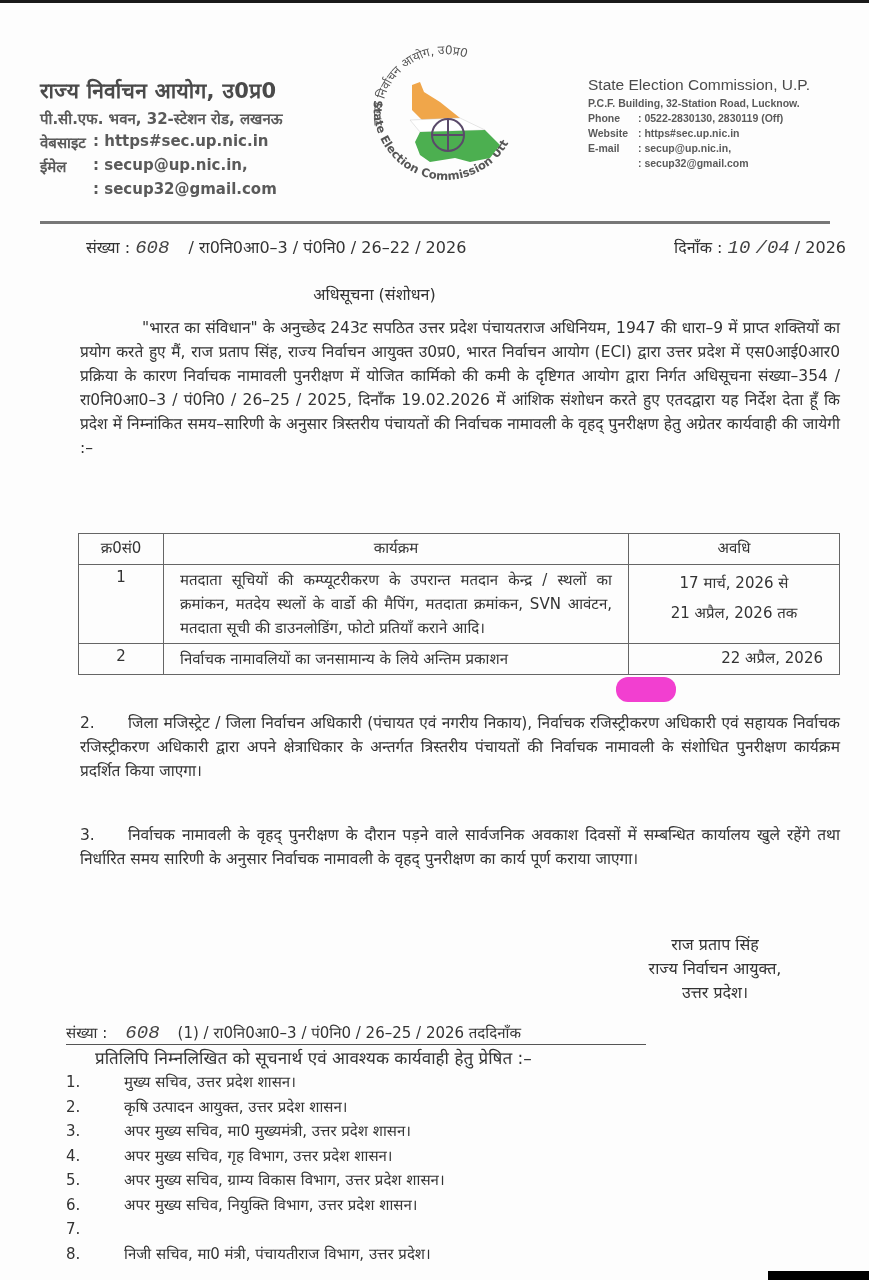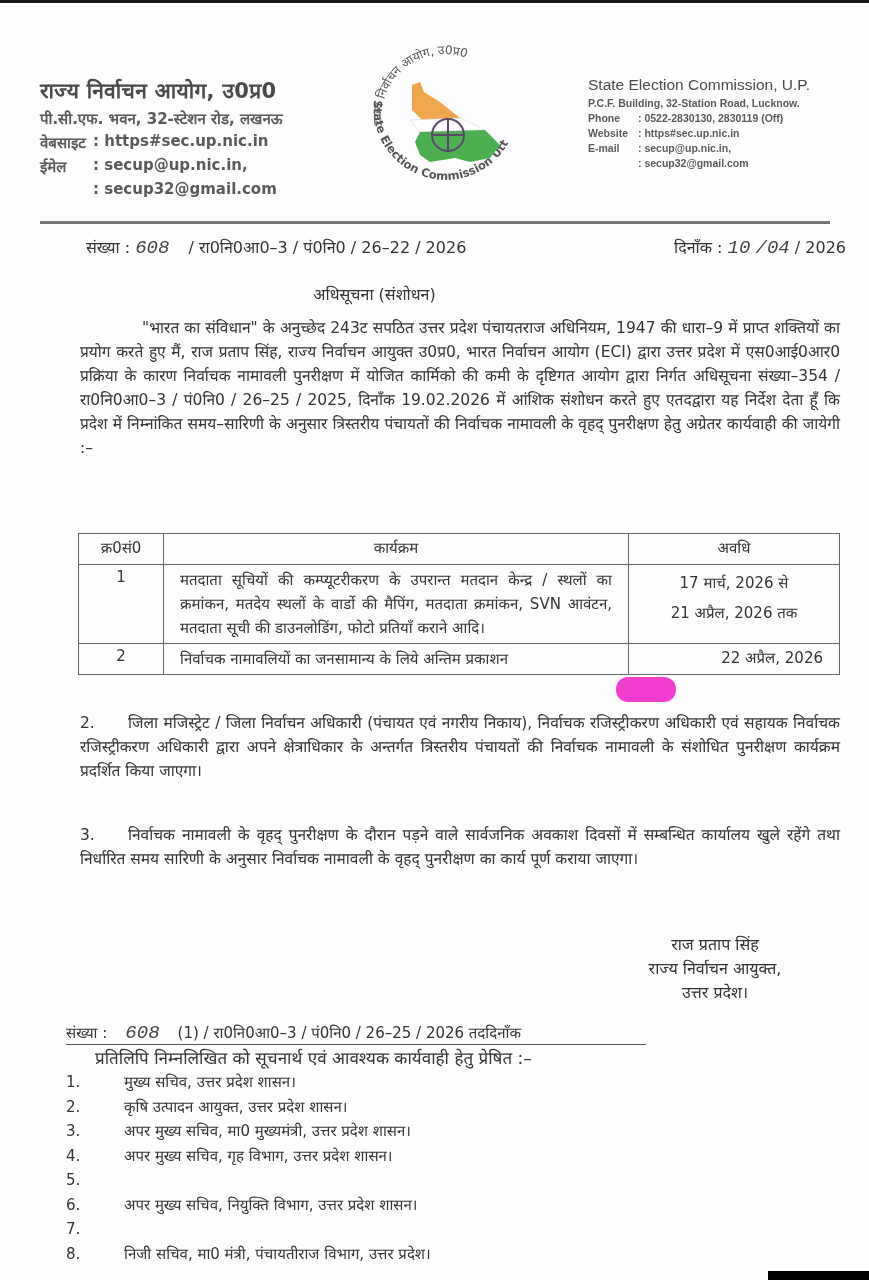--- a/index.html
+++ b/index.html
@@ -175,20 +175,21 @@
     <div class="row">
         <span class="num">3.</span>
         <span>अपर मुख्य सचिव, मा0 मुख्यमंत्री, उत्तर प्रदेश शासन।</span>
       </div>
     <div class="row">
         <span class="num">4.</span>
         <span>अपर मुख्य सचिव, गृह विभाग, उत्तर प्रदेश शासन।</span>
       </div>
     <div class="row">
         <span class="num">5.</span>
+        <span>अपर मुख्य सचिव, ग्राम्य विकास विभाग, उत्तर प्रदेश शासन।</span>
       </div>
     <div class="row">
         <span class="num">6.</span>
         <span>अपर मुख्य सचिव, नियुक्ति विभाग, उत्तर प्रदेश शासन।</span>
       </div>
     <div class="row">
         <span class="num">7.</span>
       </div>
     <div class="row">
         <span class="num">8.</span>

